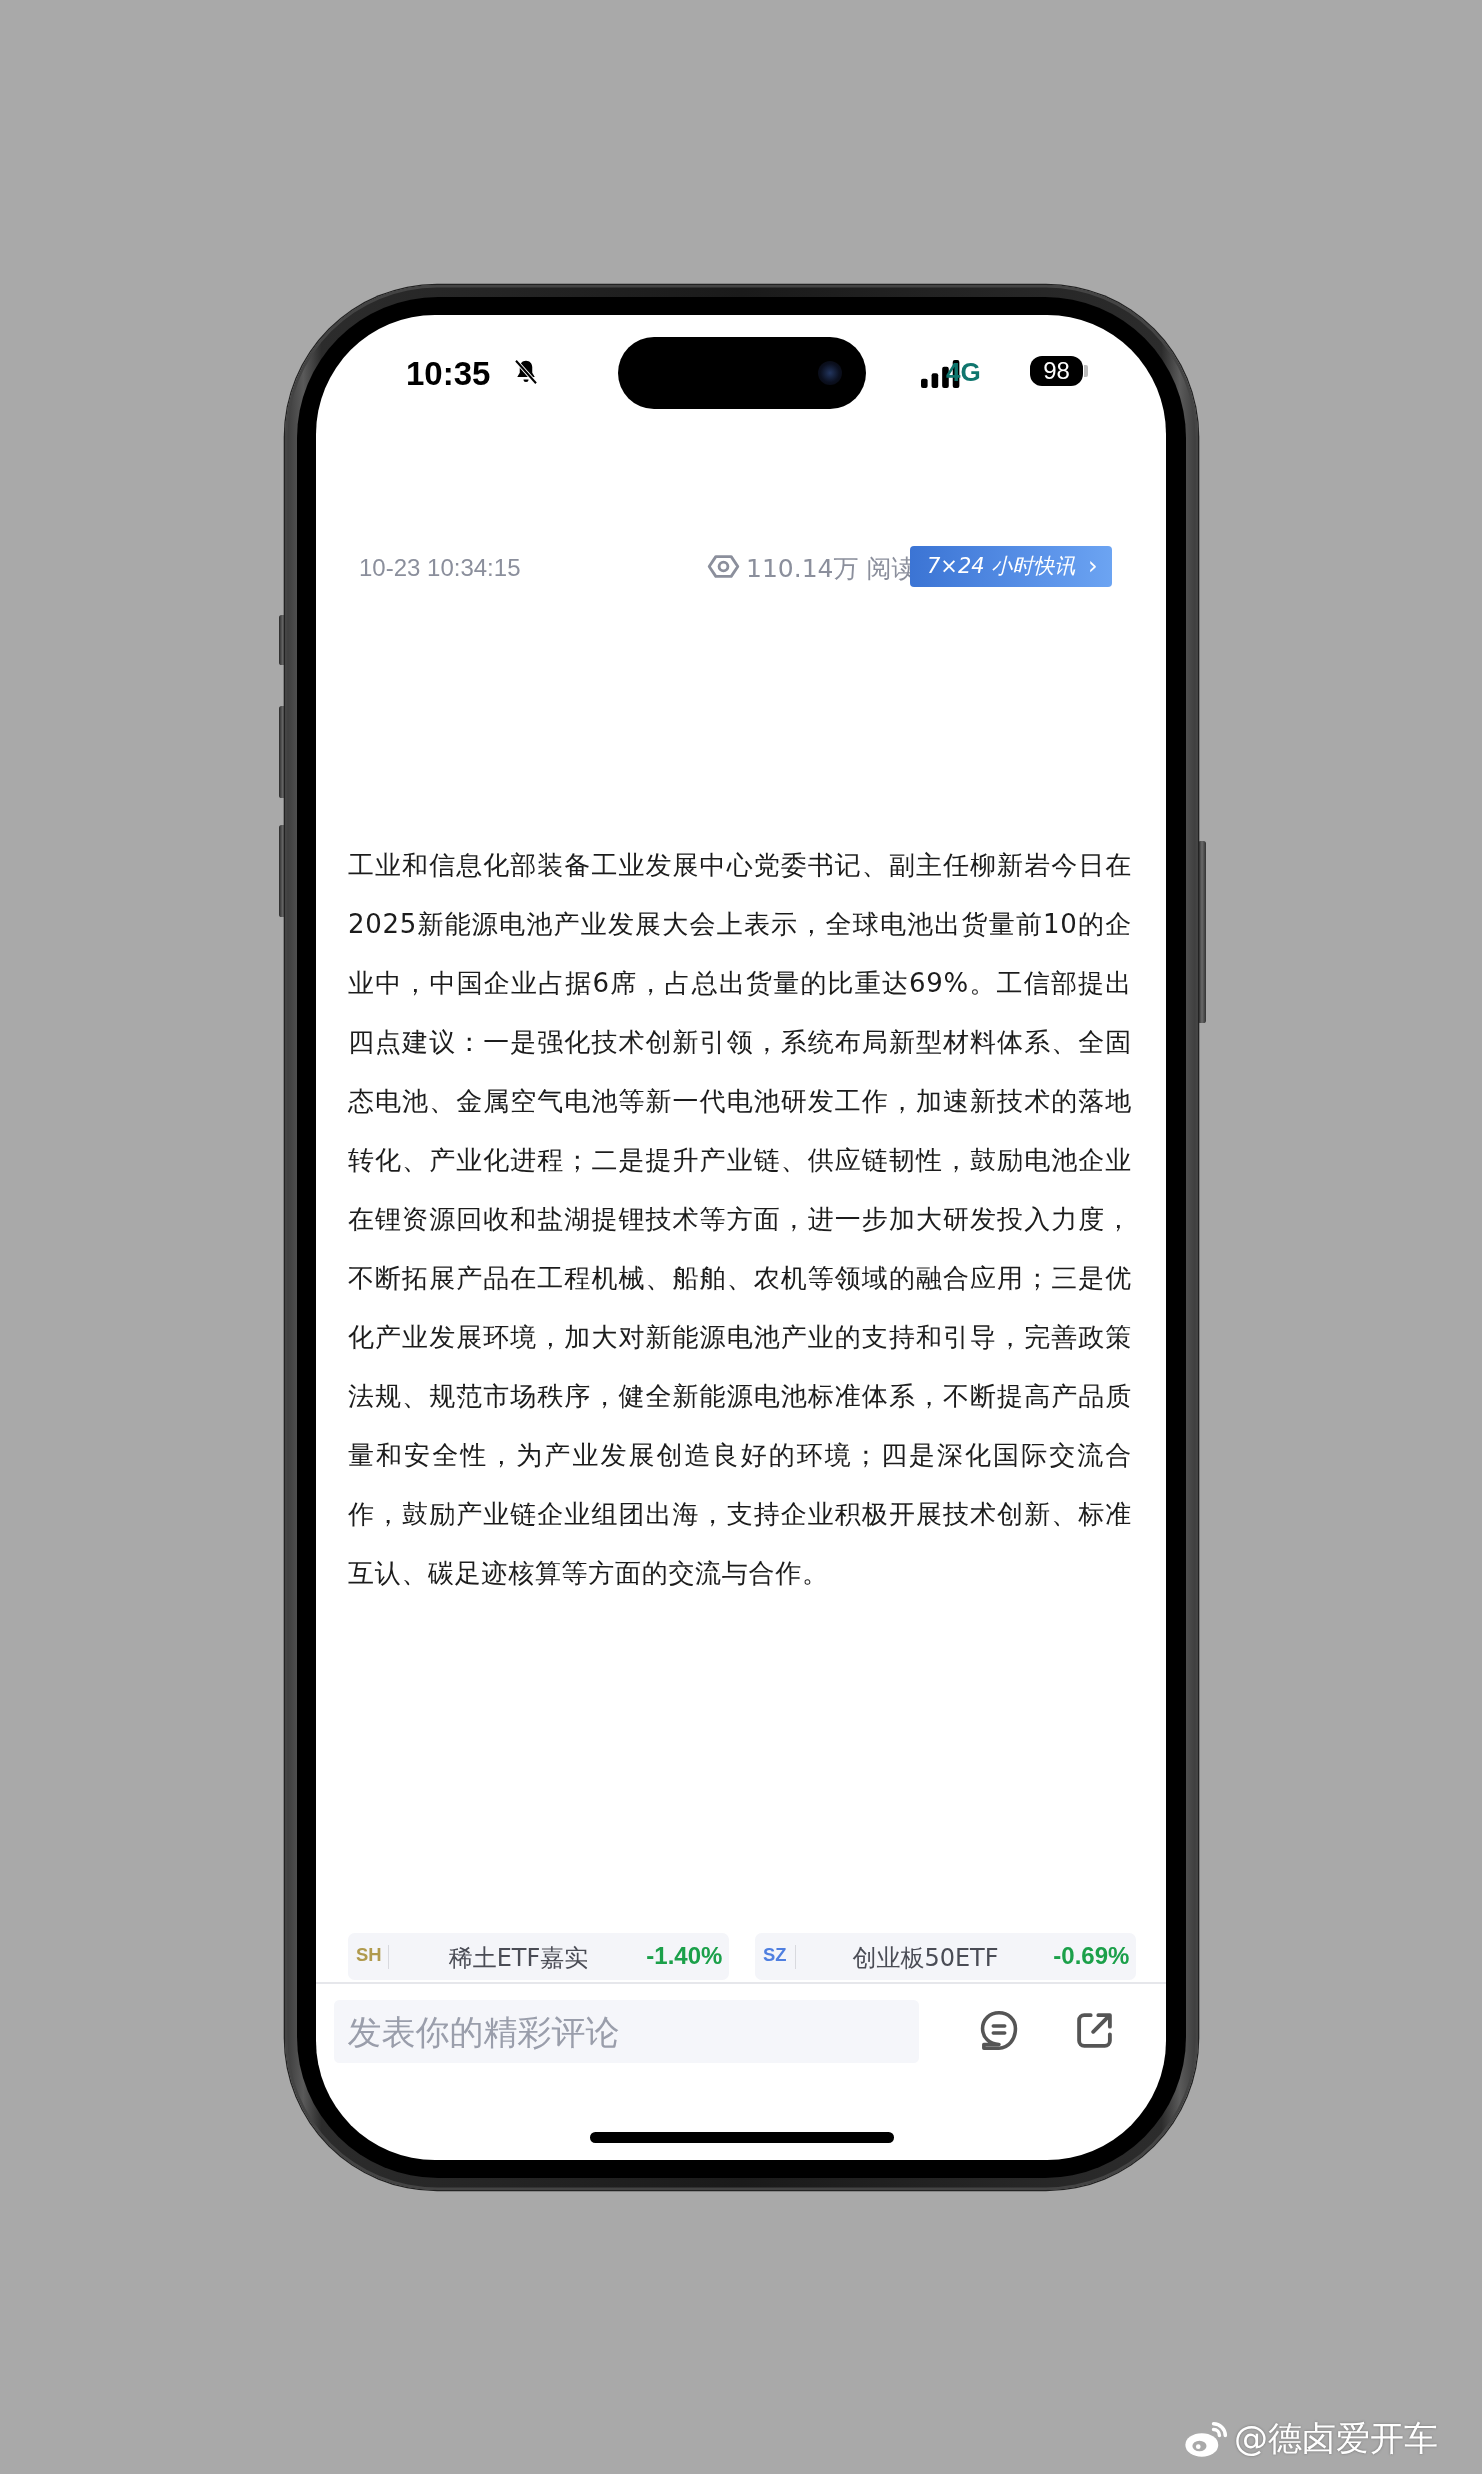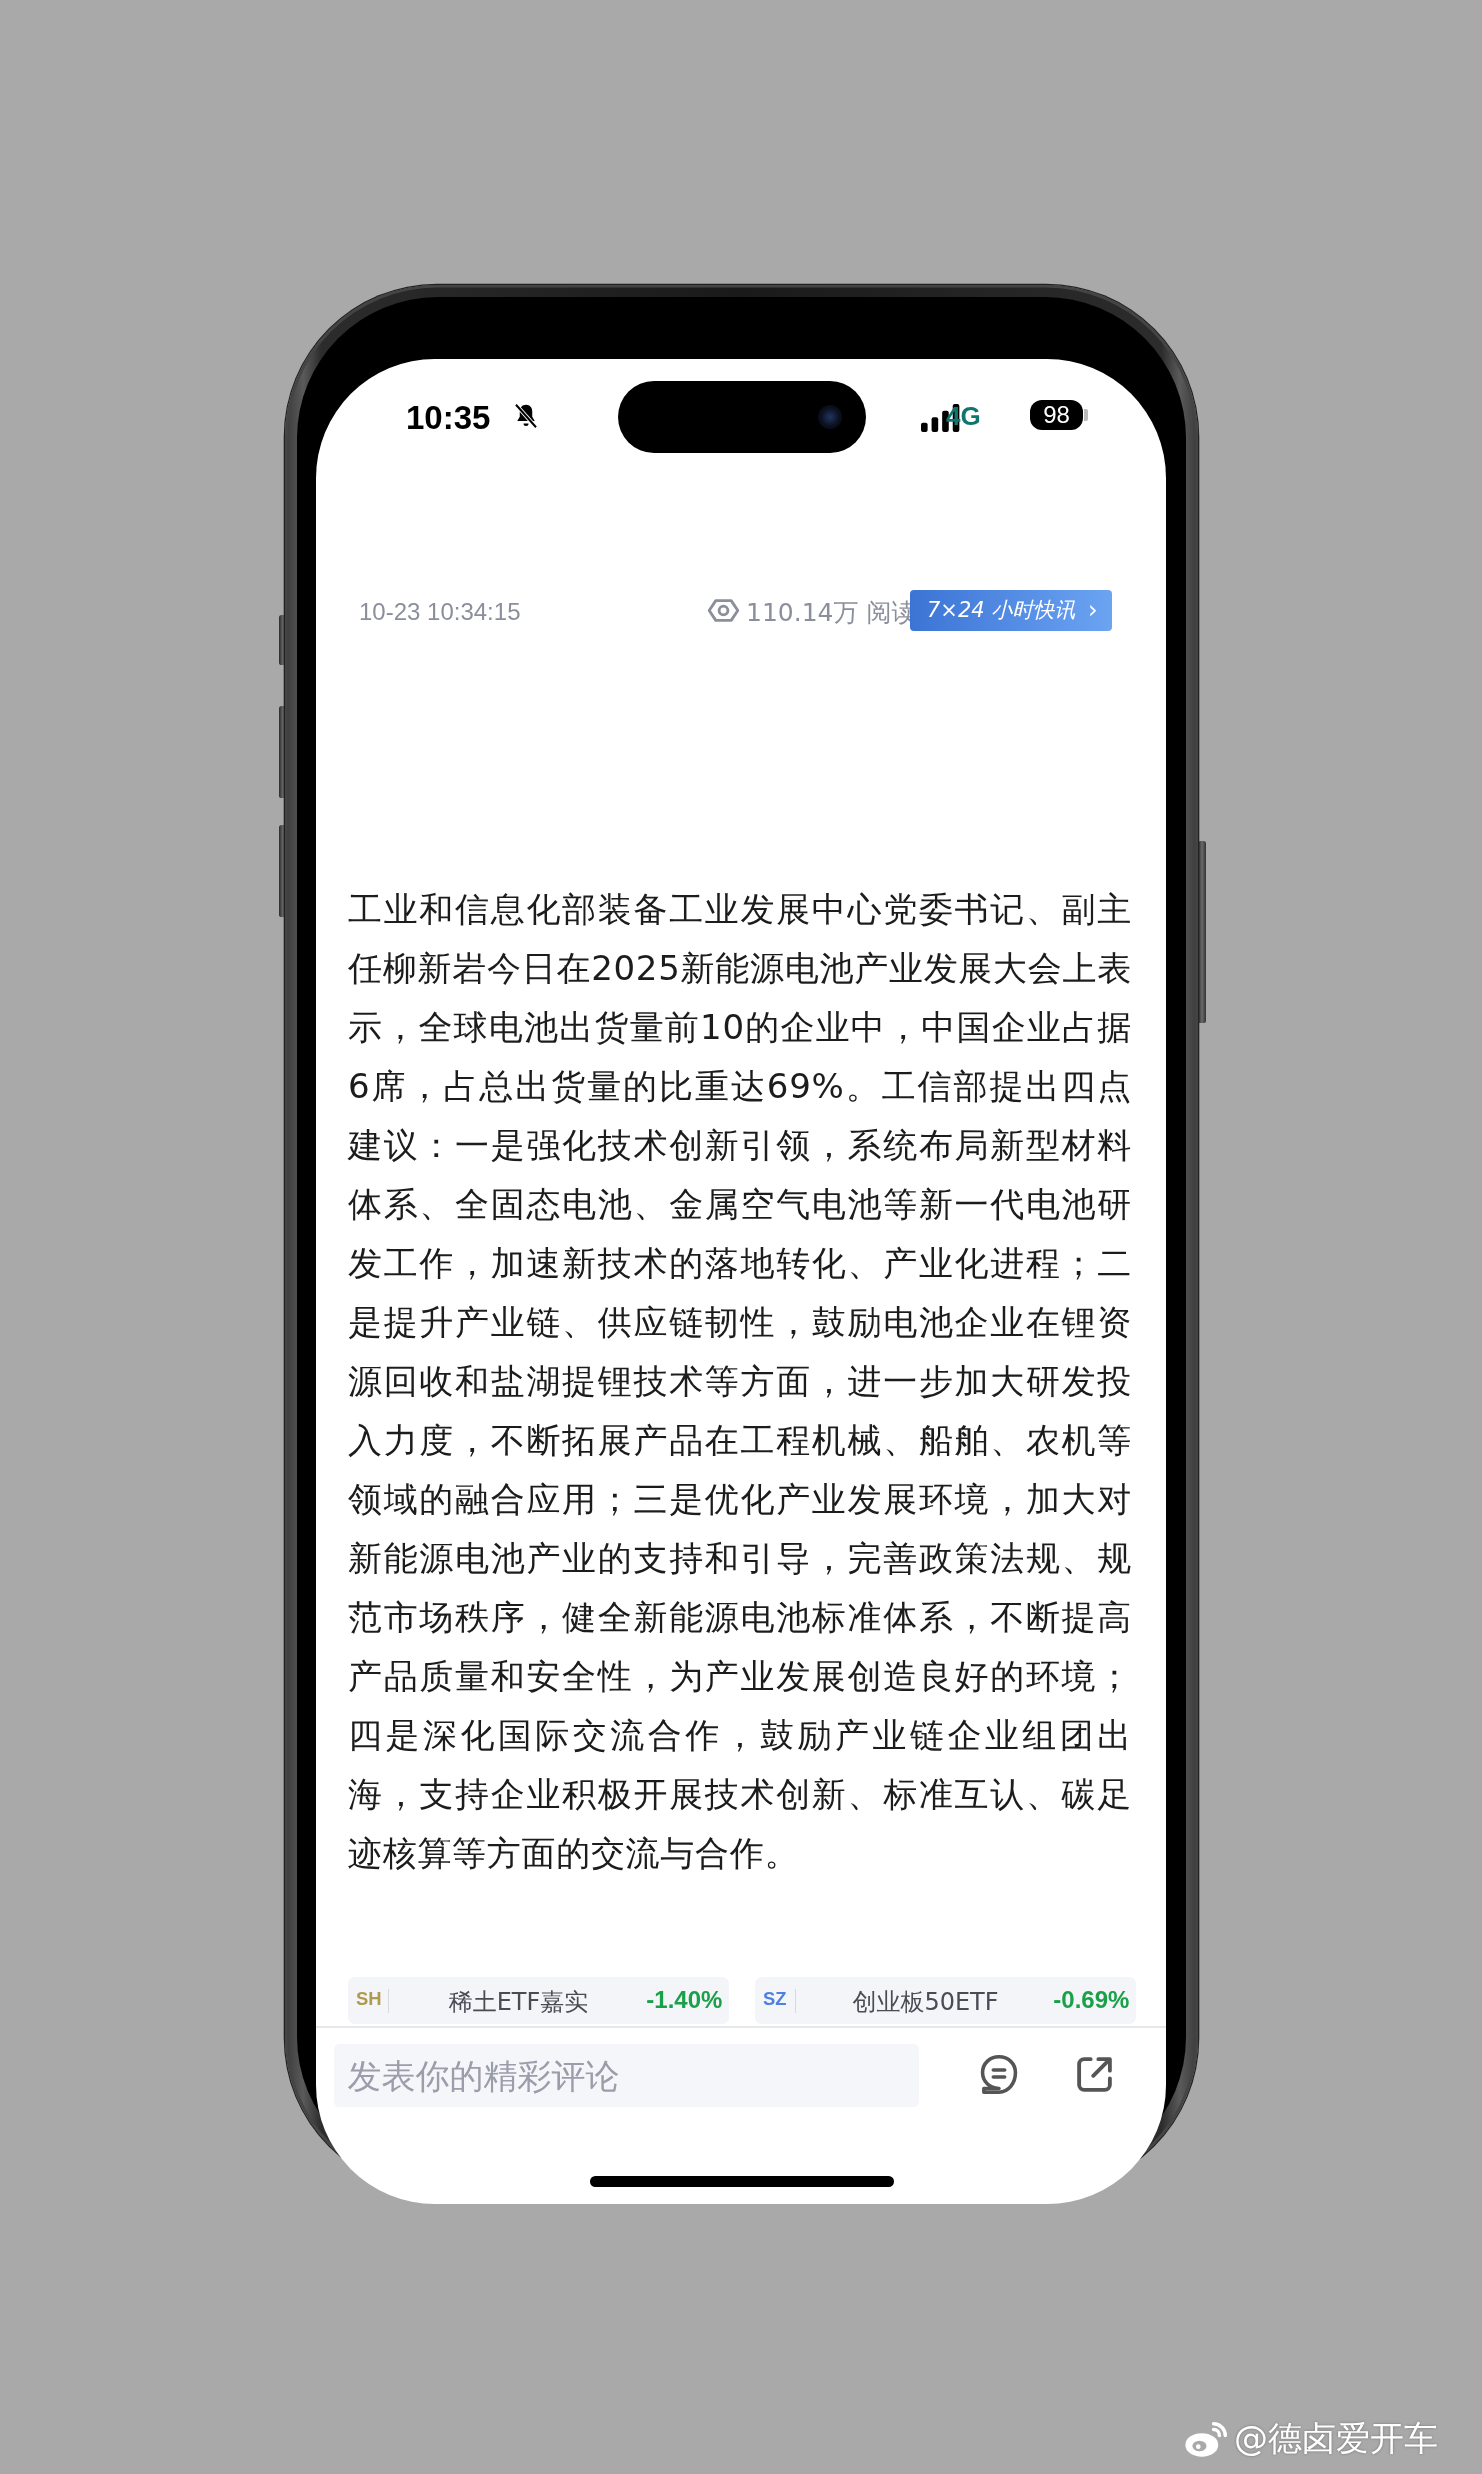--- a/index.html
+++ b/index.html
@@ -15,21 +15,21 @@
   }
   .phone-bezel {
     position: absolute; left: 12px; top: 12px; right: 12px; bottom: 12px;
     border-radius: 141px; background: #000;
   }
   .side-btn { position: absolute; width: 8px; border-radius: 2.6px;
     background: linear-gradient(90deg, #2a2a2a, #6a6a6a, #333); }
 
   .screen {
     position: absolute; left: 316px; top: 315px; width: 850px; height: 1845px;
-    border-radius: 119px; background: #ffffff; overflow: hidden; margin-top: 44px;
+    border-radius: 119px; background: #ffffff; overflow: hidden;
   }
 
   
   .status-bar { position: absolute; left: 0; top: 0; width: 100%; height: 99px; }
   .status-time { position: absolute; left: 90px; top: 40px; font-size: 33px; font-weight: bold; color: #000;
     font-family: "Liberation Sans", sans-serif; letter-spacing: 0px; }
   .bell-off { position: absolute; left: 195px; top: 42px; width: 30px; height: 30px; }
   .island { position: absolute; left: 302px; top: 22.4px; width: 248px; height: 72px; border-radius: 36px; background: #000; }
   .island-cam { position: absolute; right: 24px; top: 24px; width: 24px; height: 24px; border-radius: 50%;
     background: radial-gradient(circle at 50% 50%, #22355e 0%, #0b1020 55%, #050508 100%); }
@@ -54,21 +54,21 @@
   .badge { position: absolute; left: 594px; top: 6.6px; width: 202px; height: 41px; border-radius: 4px;
     background: linear-gradient(90deg, #3b74d4 0%, #5d95ea 70%, #6ca4f2 100%);
     color: #fff; font-size: 21px; font-style: italic; line-height: 41px; padding-left: 17px; }
   .badge-chev { position: absolute; right: 14.5px; top: 0; font-style: normal; font-size: 24px; }
 
   
   .headline { position: absolute; left: 32px; top: 290px; width: 764px; font-size: 42px; font-weight: bold;
     color: #2b2b2b; line-height: 63px; letter-spacing: 1.3px; }
 
   
-  .body-text { position: absolute; left: 32px; top: 521px; width: 784px; font-size: 34px; color: #1c1c1c;
+  .body-text { position: absolute; left: 32px; top: 521px; width: 784px; font-size: 26px; color: #1c1c1c;
     line-height: 59px; letter-spacing: 0.7px; text-align: justify; }
 
   
   .stocks { position: absolute; left: 32px; top: 1618px; width: 788px; height: 47px; }
   .chip { position: absolute; top: 0; width: 381px; height: 47px; border-radius: 6.6px; background: #f4f5f9; }
   .chip-ex { position: absolute; left: 8px; top: 10.5px; font-size: 18.4px; font-weight: bold; font-family: "Liberation Sans", sans-serif; }
   .chip-sep { position: absolute; left: 40px; top: 12px; width: 1.3px; height: 24px; background: #d8d9de; }
   .chip-name { position: absolute; left: 0; right: 0; top: 9.2px; text-align: center; font-size: 24px; color: #4a4c55; padding-right: 40px; }
   .chip-chg { position: absolute; right: 6.6px; top: 9.2px; font-size: 24px; font-weight: bold; color: #1ba04a; font-family: "Liberation Sans", sans-serif; }
 

